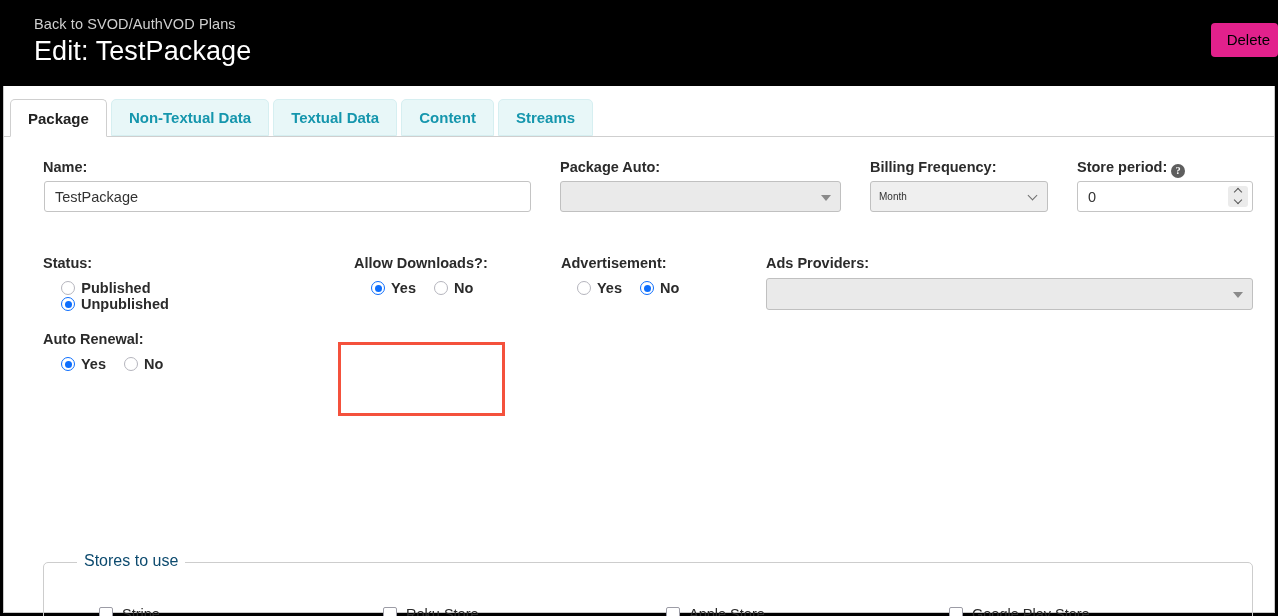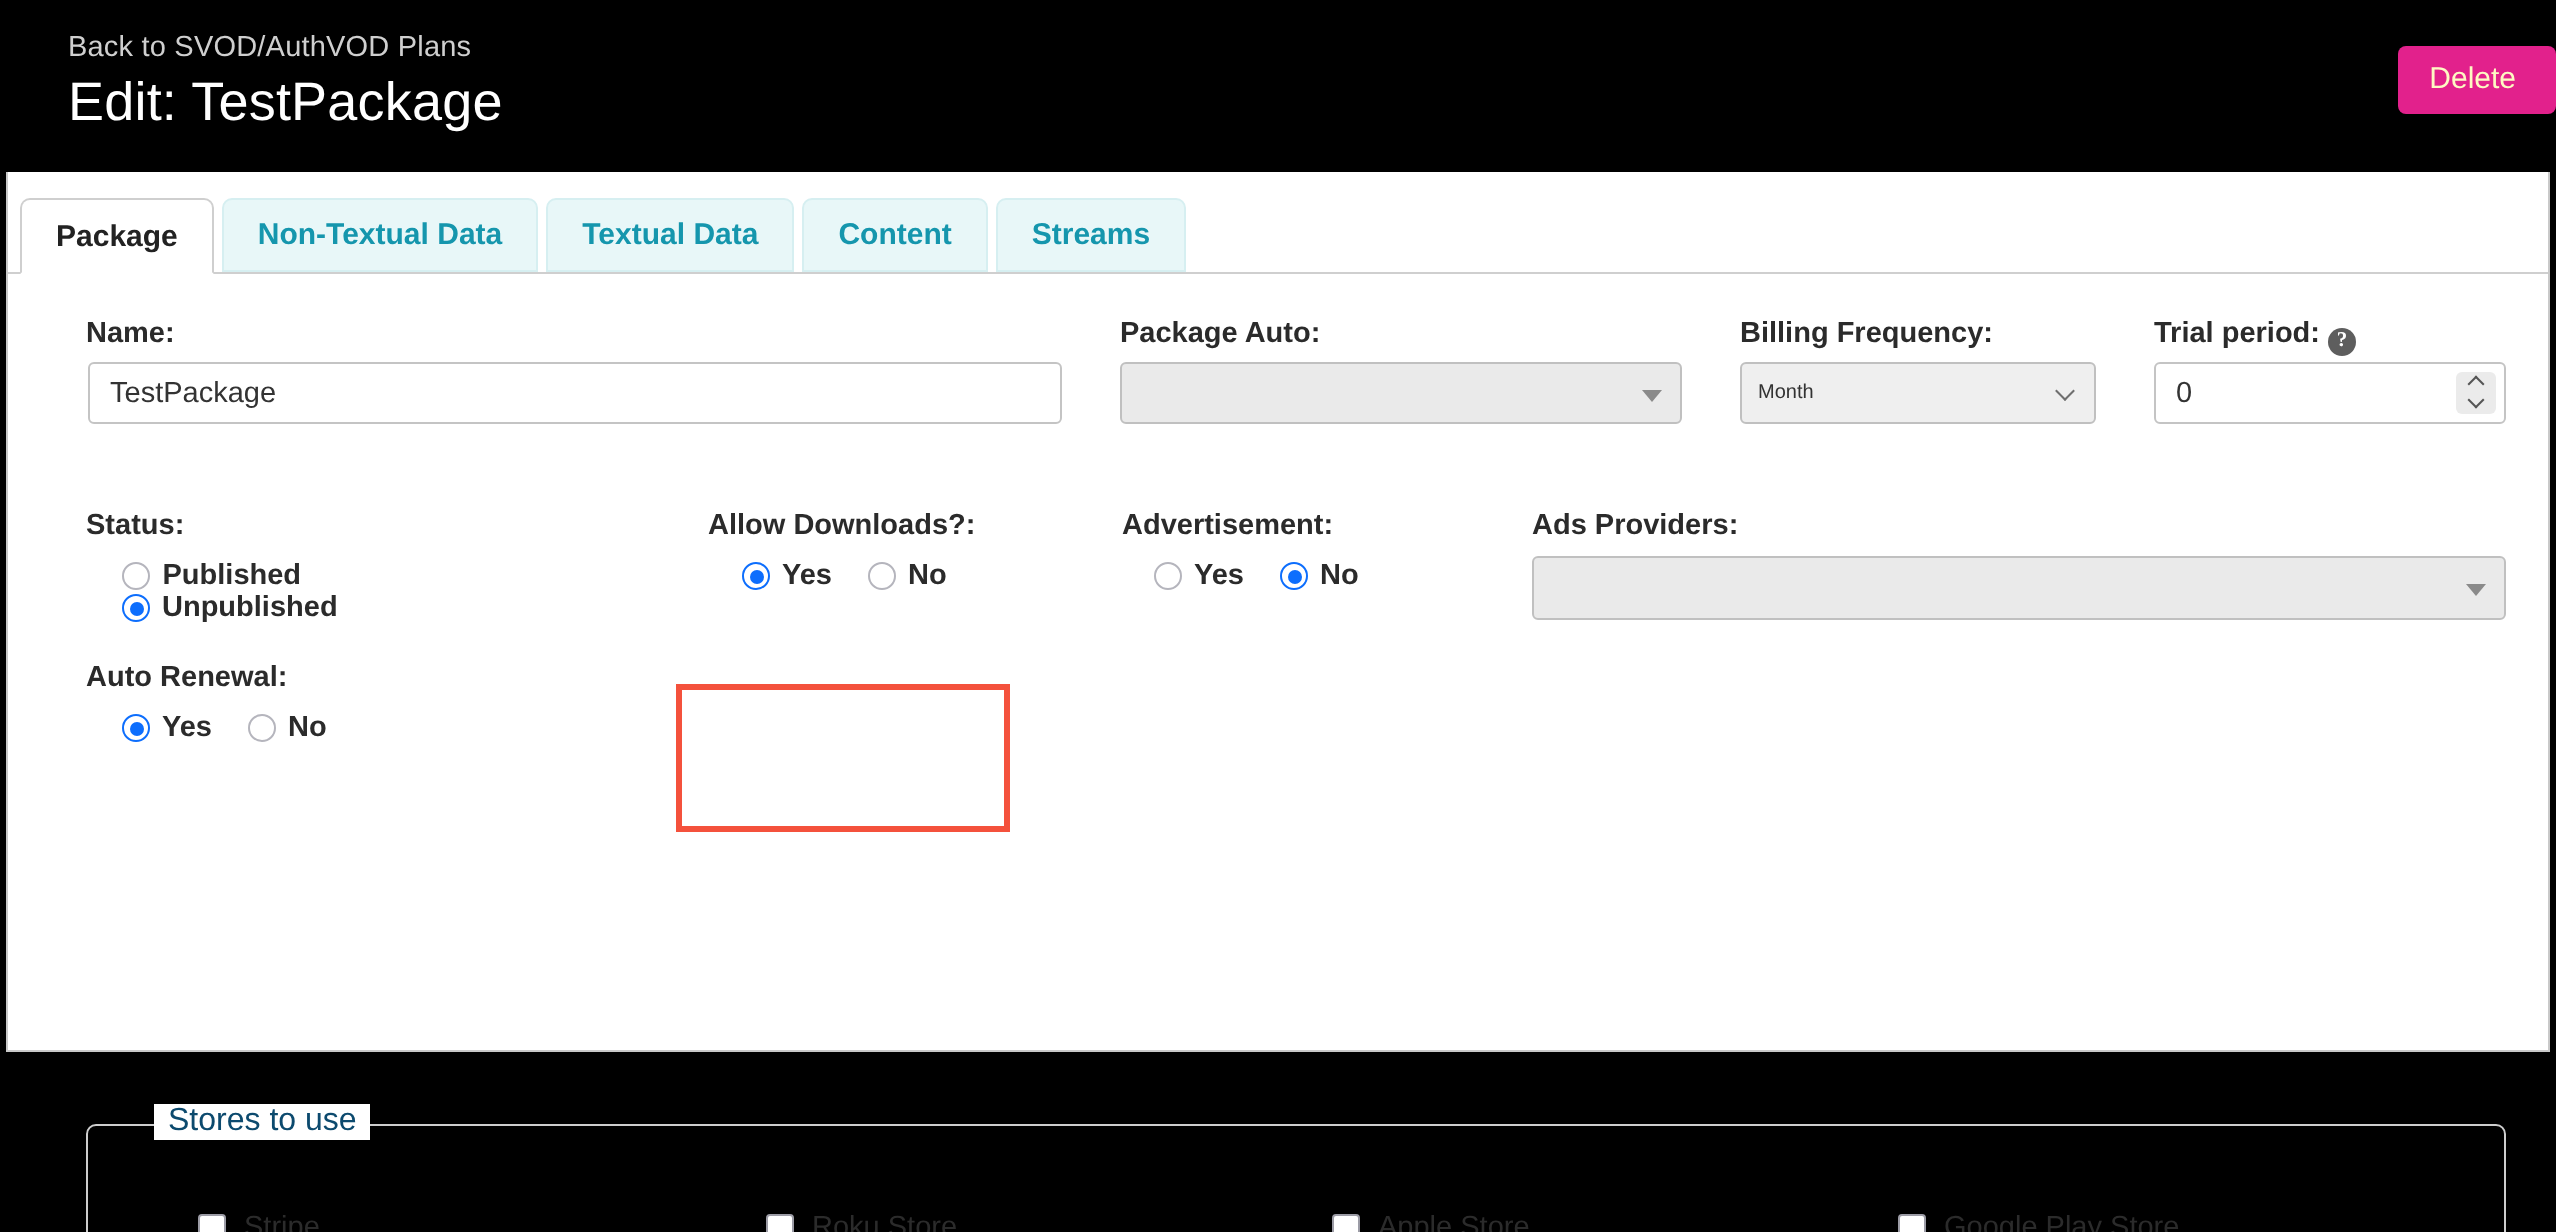--- a/index.html
+++ b/index.html
@@ -41,36 +41,36 @@
     font-size: 27px;
     color: #ffffff;
     font-weight: 400;
     letter-spacing: .1px;
     white-space: nowrap;
   }
   #delete-button {
     position: absolute;
     right: 16px; top: 23px;
     background: #e2218c;
-    color: #fef9c3;
+    color: #000000;
     border: none;
     border-radius: 4px;
     font-size: 15px;
     font-family: "Liberation Sans", sans-serif;
-    padding: 9px 20px 10px 16px;
+    padding: 9px 8px 10px 16px;
     cursor: pointer;
     line-height: 1;
   }
 
   
   #page-panel {
     position: absolute;
     left: 3px; top: 86px;
     width: 1272px;
-    height: 440px;
+    height: 527px;
     background: #ffffff;
     border-left: 1px solid #c9c9c9;
     border-right: 1px solid #c9c9c9;
     border-bottom: 1px solid #c9c9c9;
     box-sizing: border-box;
   }
 
   
   #tab-bar {
     position: absolute;
@@ -343,21 +343,21 @@
     <div class="tab inactive">Content</div>
     <div class="tab inactive">Streams</div>
   </div>
 
   <div id="form-area">
 
     <div class="field-label" style="position:absolute;left:39px;top:22px;">Name:</div>
     <div class="field-label" style="position:absolute;left:556px;top:22px;">Package Auto:</div>
     <div class="field-label" style="position:absolute;left:866px;top:22px;">Billing Frequency:</div>
     <div class="field-label" style="position:absolute;left:1073px;top:22px;">
-      <span>Trial period:</span><span class="help-icon">?</span>
+      <span>Store period:</span><span class="help-icon">?</span>
     </div>
 
     <input class="text-input" style="position: absolute; left: 40px; top: 44px; width: 487px;" value="TestPackage">
 
     <div class="pseudo-select" style="position:absolute;left:556px;top:44px;width:281px;">
       <span style="position:absolute;left:10px;top:6px;font-size:14.5px;color:#333;"></span>
       <span class="caret"></span>
     </div>
 
     <div class="select-wrap" style="position:absolute;left:866px;top:44px;">

